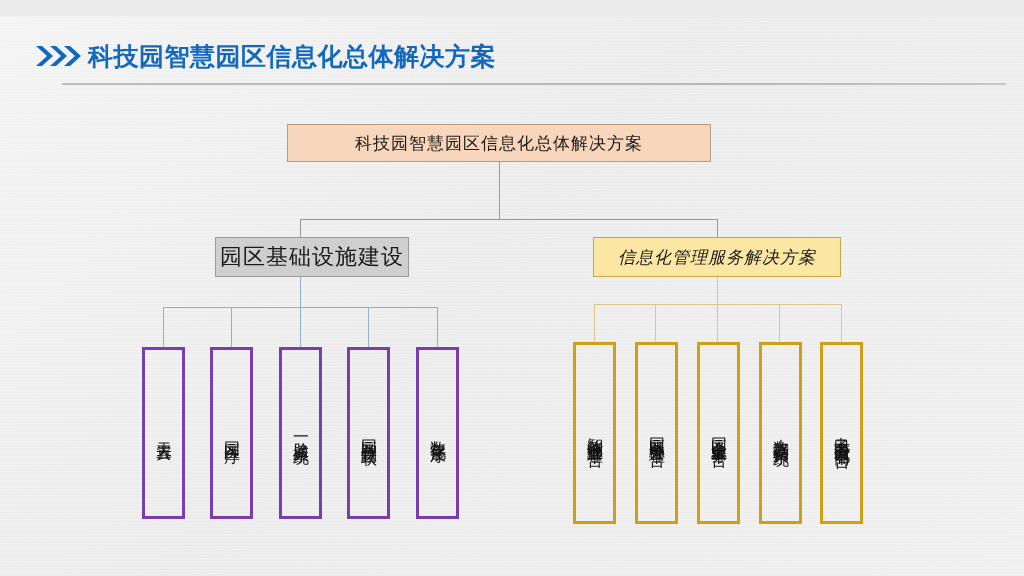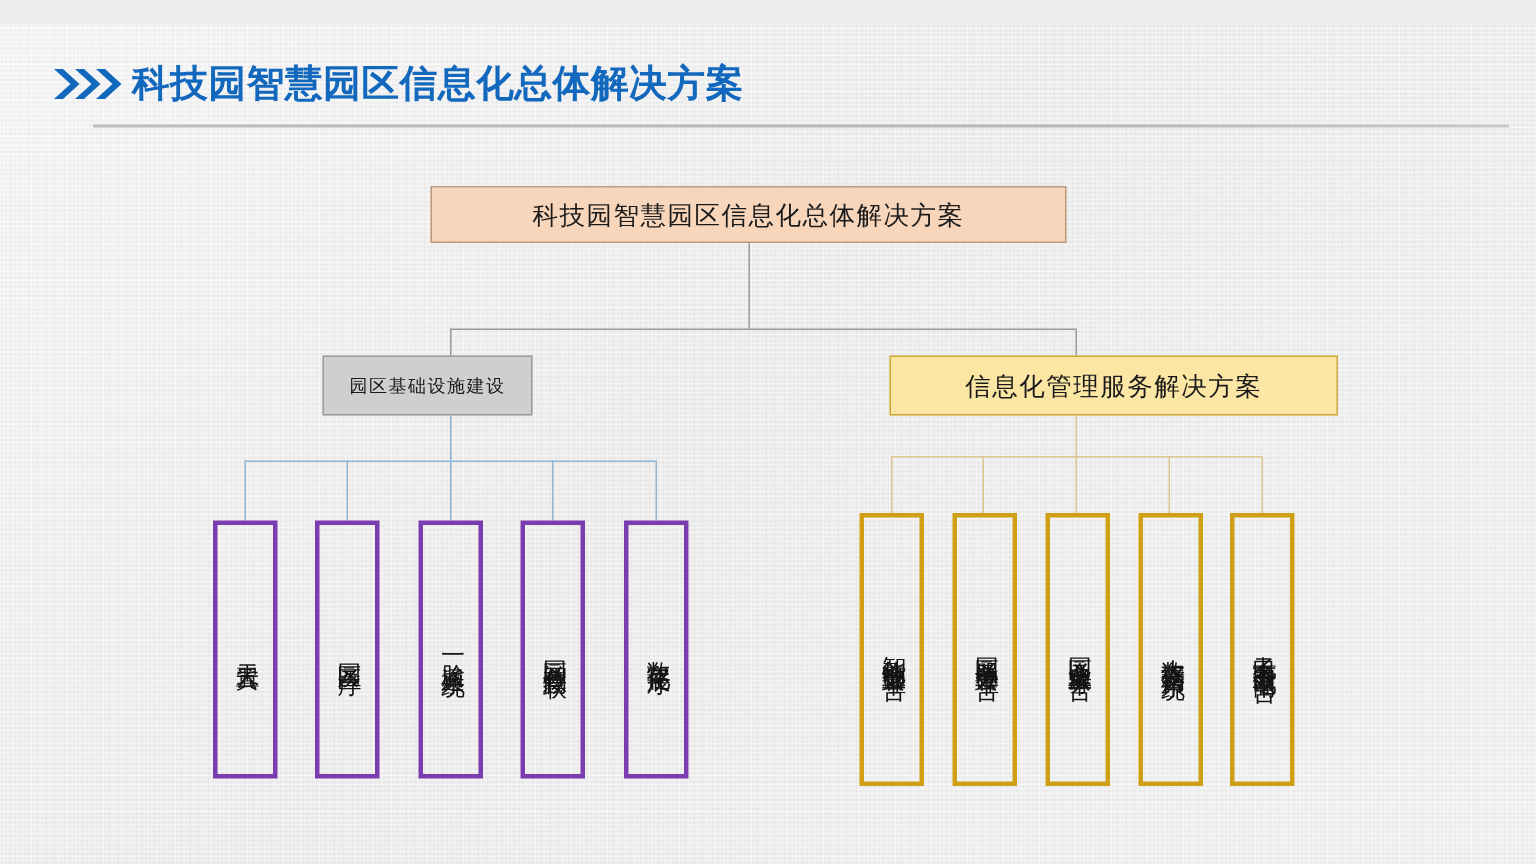--- a/index.html
+++ b/index.html
@@ -102,36 +102,37 @@
     border: 1px solid #b99a7e;
     background: #f8d6bb;
     font-size: 17px;
     letter-spacing: 1px;
   }
 
   
   .node-l2-left {
     left: 215px;
     top: 221px;
-    width: 140px;
+    width: 194px;
     height: 40px;
     border: 1px solid #9b9b9b;
     background: #cfcfcf;
-    font-size: 12px;
+    font-size: 22px;
     letter-spacing: 1px;
   }
   .node-l2-right {
     left: 593px;
     top: 221px;
-    width: 299px;
+    width: 248px;
     height: 40px;
     border: 1px solid #c9a93c;
     background: #fce6a4;
     font-size: 17px;
     letter-spacing: 1px;
+    font-style: italic;
   }
 
   
   .leaf {
     position: absolute;
     box-sizing: border-box;
     display: flex;
     align-items: center;
     justify-content: center;
     background: transparent;

